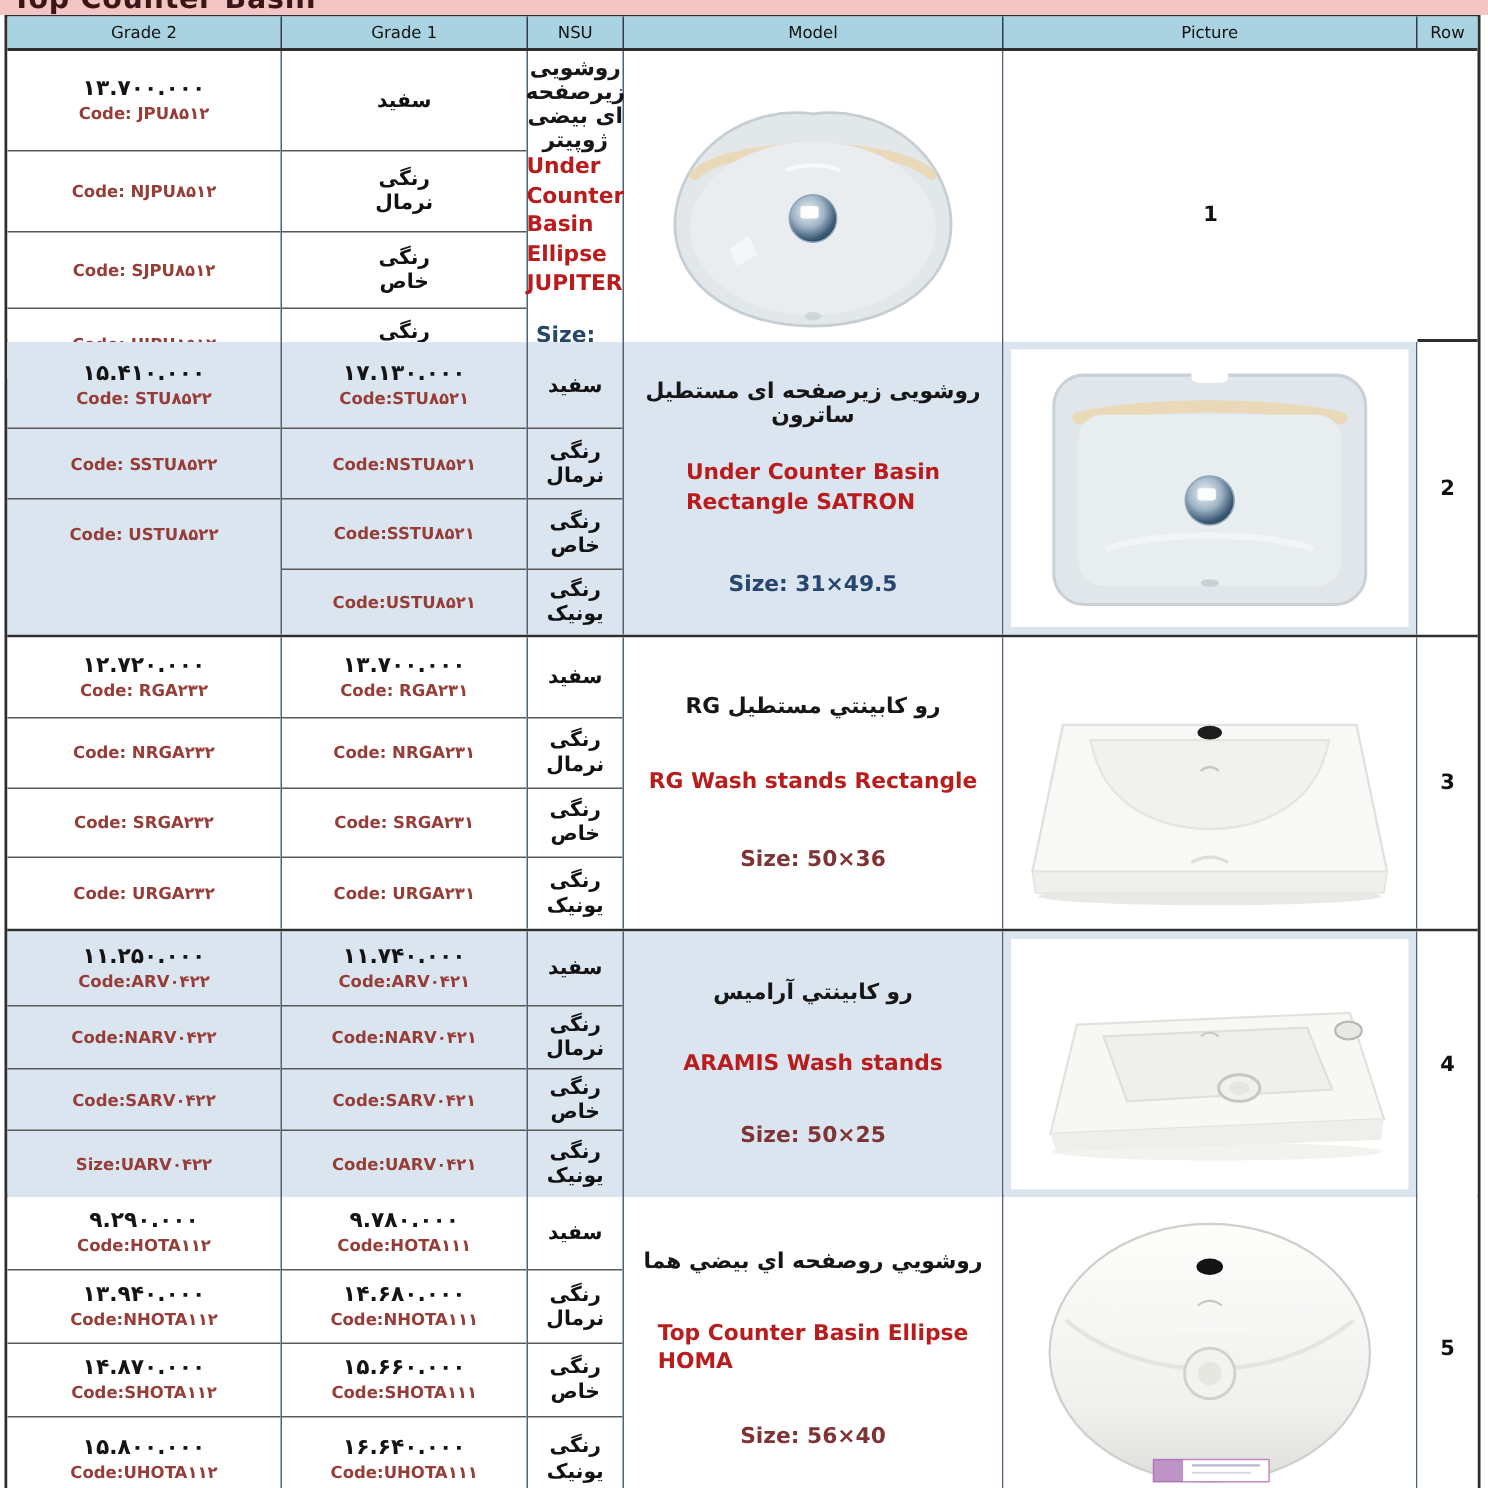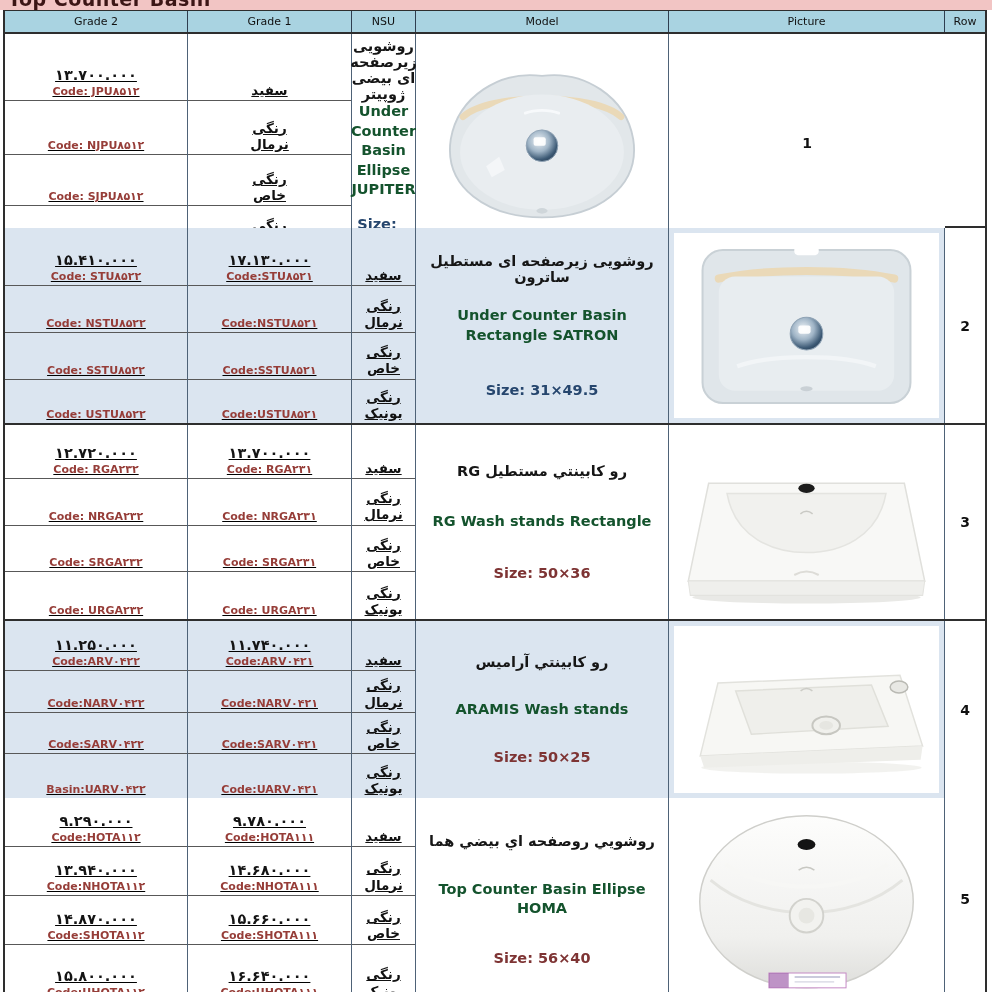--- a/index.html
+++ b/index.html
@@ -9,29 +9,29 @@
   .table{margin-left:3px;width:984px;border:2px solid #2e2e2e;border-top-width:1px;box-sizing:border-box;}
   .hdr{display:grid;grid-template-columns:183px 164px 64px 253px 276px 1fr;height:21px;background:#a9d3e1;border-bottom:2px solid #2e2e2e;}
   .hdr .hcell{display:flex;align-items:center;justify-content:center;font-size:11px;font-weight:normal;color:#111;border-right:1px solid #2e3e50;}
   .hdr .hcell:last-child{border-right:none;}
   .prow{display:grid;grid-template-columns:183px 164px 64px 253px 276px 1fr;border-bottom:2px solid #2e2e2e;}
   .prow:last-child{border-bottom:none;}
   .prow.alt .col{background:#dbe5f0;}
   .prow .col.rown{background:#fff;}
   .col{border-right:1px solid #4e6277;display:grid;grid-template-rows:var(--r);box-sizing:border-box;background:#fff;}
   .col.rown{border-right:none;}
-  .sub{display:flex;flex-direction:column;align-items:center;justify-content:flex-end;border-bottom:1px solid #585858;gap:2px;padding:2px 2px;box-sizing:border-box;text-decoration:underline;}
+  .sub{display:flex;flex-direction:column;align-items:center;justify-content:center;border-bottom:1px solid #585858;gap:2px;padding:2px 2px;box-sizing:border-box;}
   .sub:last-child{border-bottom:none;}
   .price{font-size:14.5px;font-weight:bold;color:#141414;direction:ltr;}
   .price:empty{display:none;}
   .code{font-size:11px;font-weight:bold;color:#963d38;direction:ltr;}
   .nsul{font-size:13.5px;font-weight:bold;color:#111;direction:rtl;text-align:center;white-space:pre-line;line-height:1.2;}
   .col.model{display:flex;flex-direction:column;align-items:center;justify-content:space-evenly;padding:4px 6px;}
   .fa{font-size:14.5px;font-weight:bold;color:#161616;direction:rtl;text-align:center;}
-  .en{font-size:14.5px;font-weight:bold;color:#14532d;text-align:center;white-space:pre-line;line-height:1.35;}
+  .en{font-size:14.5px;font-weight:bold;color:#b91c1c;text-align:left;white-space:pre-line;line-height:1.35;}
   .size{font-size:14.5px;font-weight:bold;}
   .sz-blue{color:#26466e;margin-top:16px;}
   .sz-maroon{color:#7e3434;}
   .col.pic{display:flex;align-items:center;justify-content:center;padding:2px;}
   .photo{width:calc(100% - 6px);height:calc(100% - 6px);background:#fff;display:flex;align-items:center;justify-content:center;}
   .photo svg{width:100%;height:100%;}
   .col.rown{display:flex;align-items:center;justify-content:center;font-size:14px;font-weight:600;color:#111;}
 </style>
 </head>
 <body>
@@ -107,23 +107,20 @@
     <div class="col rown">1</div>
   </div>
 
   <div class="prow alt" style="height:195px;--r:1.25fr 1fr 1fr 0.93fr;">
     <div class="col">
       <div class="sub">
           <div class="price">۱۵.۴۱۰.۰۰۰</div>
           <div class="code">Code: STU۸۵۲۲</div>
         </div>
       <div class="sub">
-          <div class="code">Code: NSTU۸۵۲۲</div>
-        </div>
-      <div class="sub">
           <div class="code">Code: SSTU۸۵۲۲</div>
         </div>
       <div class="sub">
           <div class="code">Code: USTU۸۵۲۲</div>
         </div>
     </div>
     <div class="col">
       <div class="sub">
           <div class="price">۱۷.۱۳۰.۰۰۰</div>
           <div class="code">Code:STU۸۵۲۱</div>
@@ -245,21 +242,21 @@
           <div class="price">۱۱.۲۵۰.۰۰۰</div>
           <div class="code">Code:ARV۰۴۲۲</div>
         </div>
       <div class="sub">
           <div class="code">Code:NARV۰۴۲۲</div>
         </div>
       <div class="sub">
           <div class="code">Code:SARV۰۴۲۲</div>
         </div>
       <div class="sub">
-          <div class="code">Basin:UARV۰۴۲۲</div>
+          <div class="code">Size:UARV۰۴۲۲</div>
         </div>
     </div>
     <div class="col">
       <div class="sub">
           <div class="price">۱۱.۷۴۰.۰۰۰</div>
           <div class="code">Code:ARV۰۴۲۱</div>
         </div>
       <div class="sub">
           <div class="code">Code:NARV۰۴۲۱</div>
         </div>

